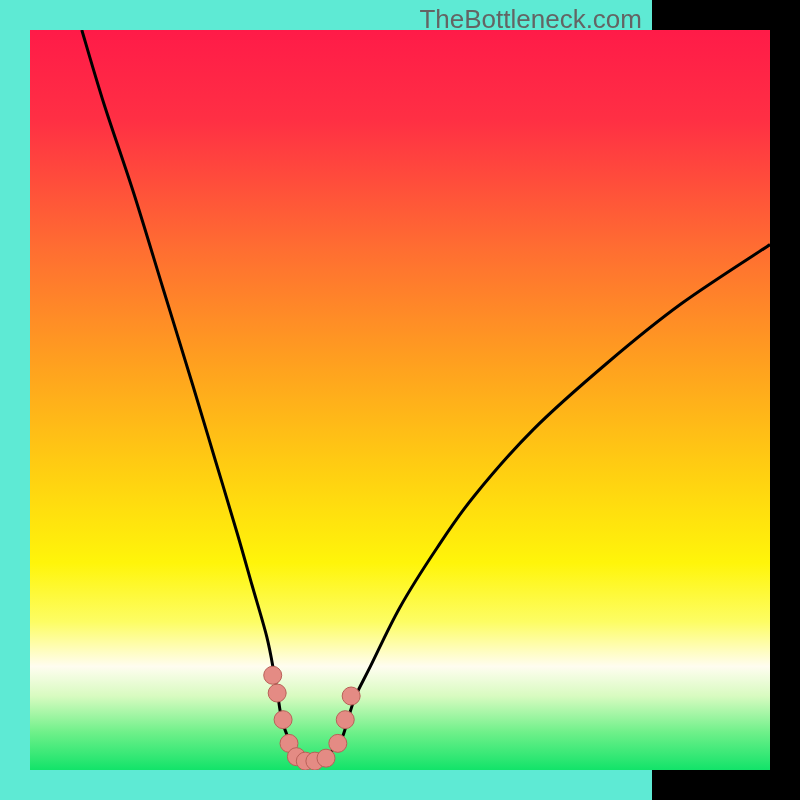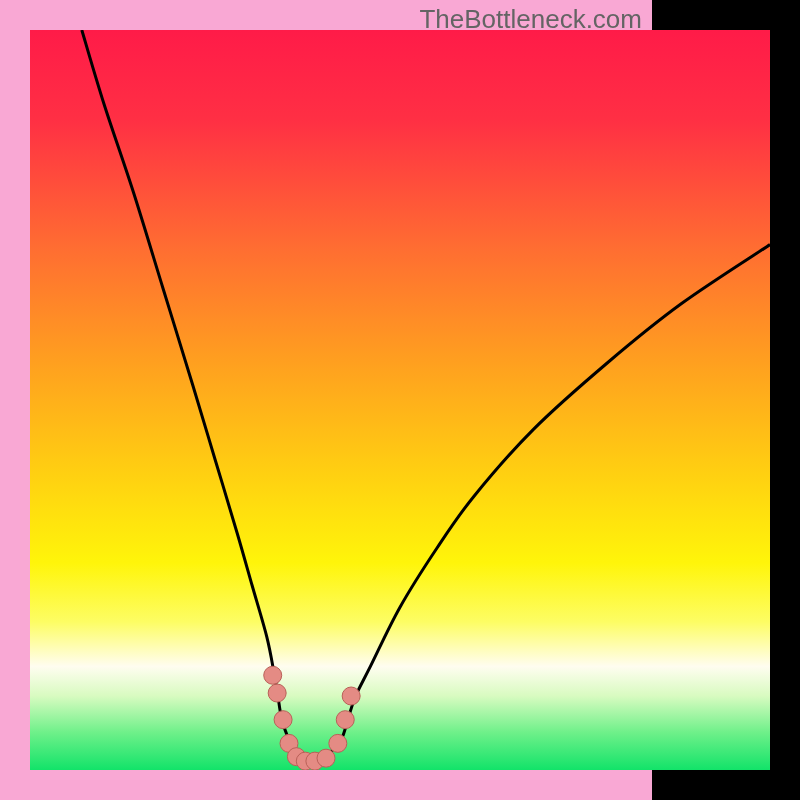--- a/index.html
+++ b/index.html
@@ -10,21 +10,21 @@
     background: #000;
     overflow: hidden;
     font-family: Arial, Helvetica, sans-serif;
   }
   .frame {
     position: absolute;
     left: 0;
     top: 0;
     width: 652px;
     height: 800px;
-    background: #f9a8d4;
+    background: #5eead4;
   }
   .plot {
     position: absolute;
     left: 30px;
     top: 30px;
     width: 740px;
     height: 740px;
   }
   .watermark {
     position: absolute;

